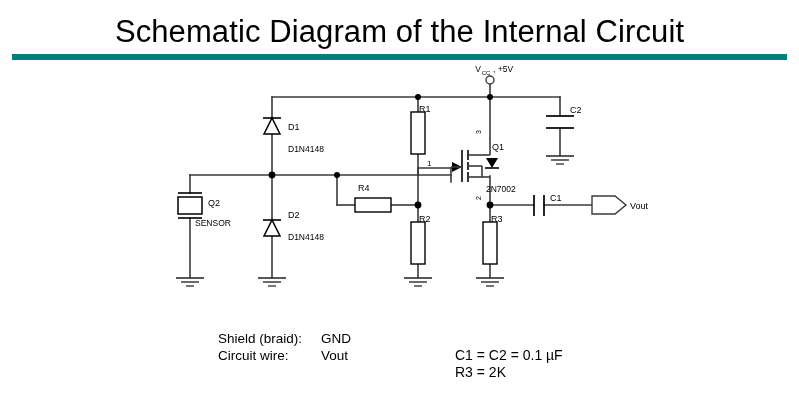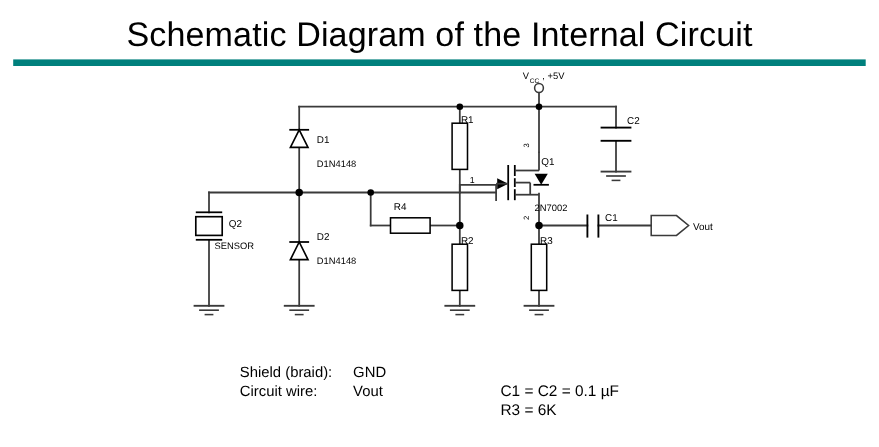--- a/index.html
+++ b/index.html
@@ -273,16 +273,16 @@
 
   </svg>
 
   <div id="legend-left">
     <span class="legend-row"><span class="lbl-col">Shield (braid):</span><span>GND</span></span>
     <span class="legend-row"><span class="lbl-col">Circuit wire:</span><span>Vout</span></span>
   </div>
 
   <div id="legend-right">
     <span class="legend-row">C1 = C2 = 0.1 µF</span>
-    <span class="legend-row">R3 = 6K</span>
+    <span class="legend-row">R3 = 2K</span>
   </div>
 
 </div>
 
 </body></html>

